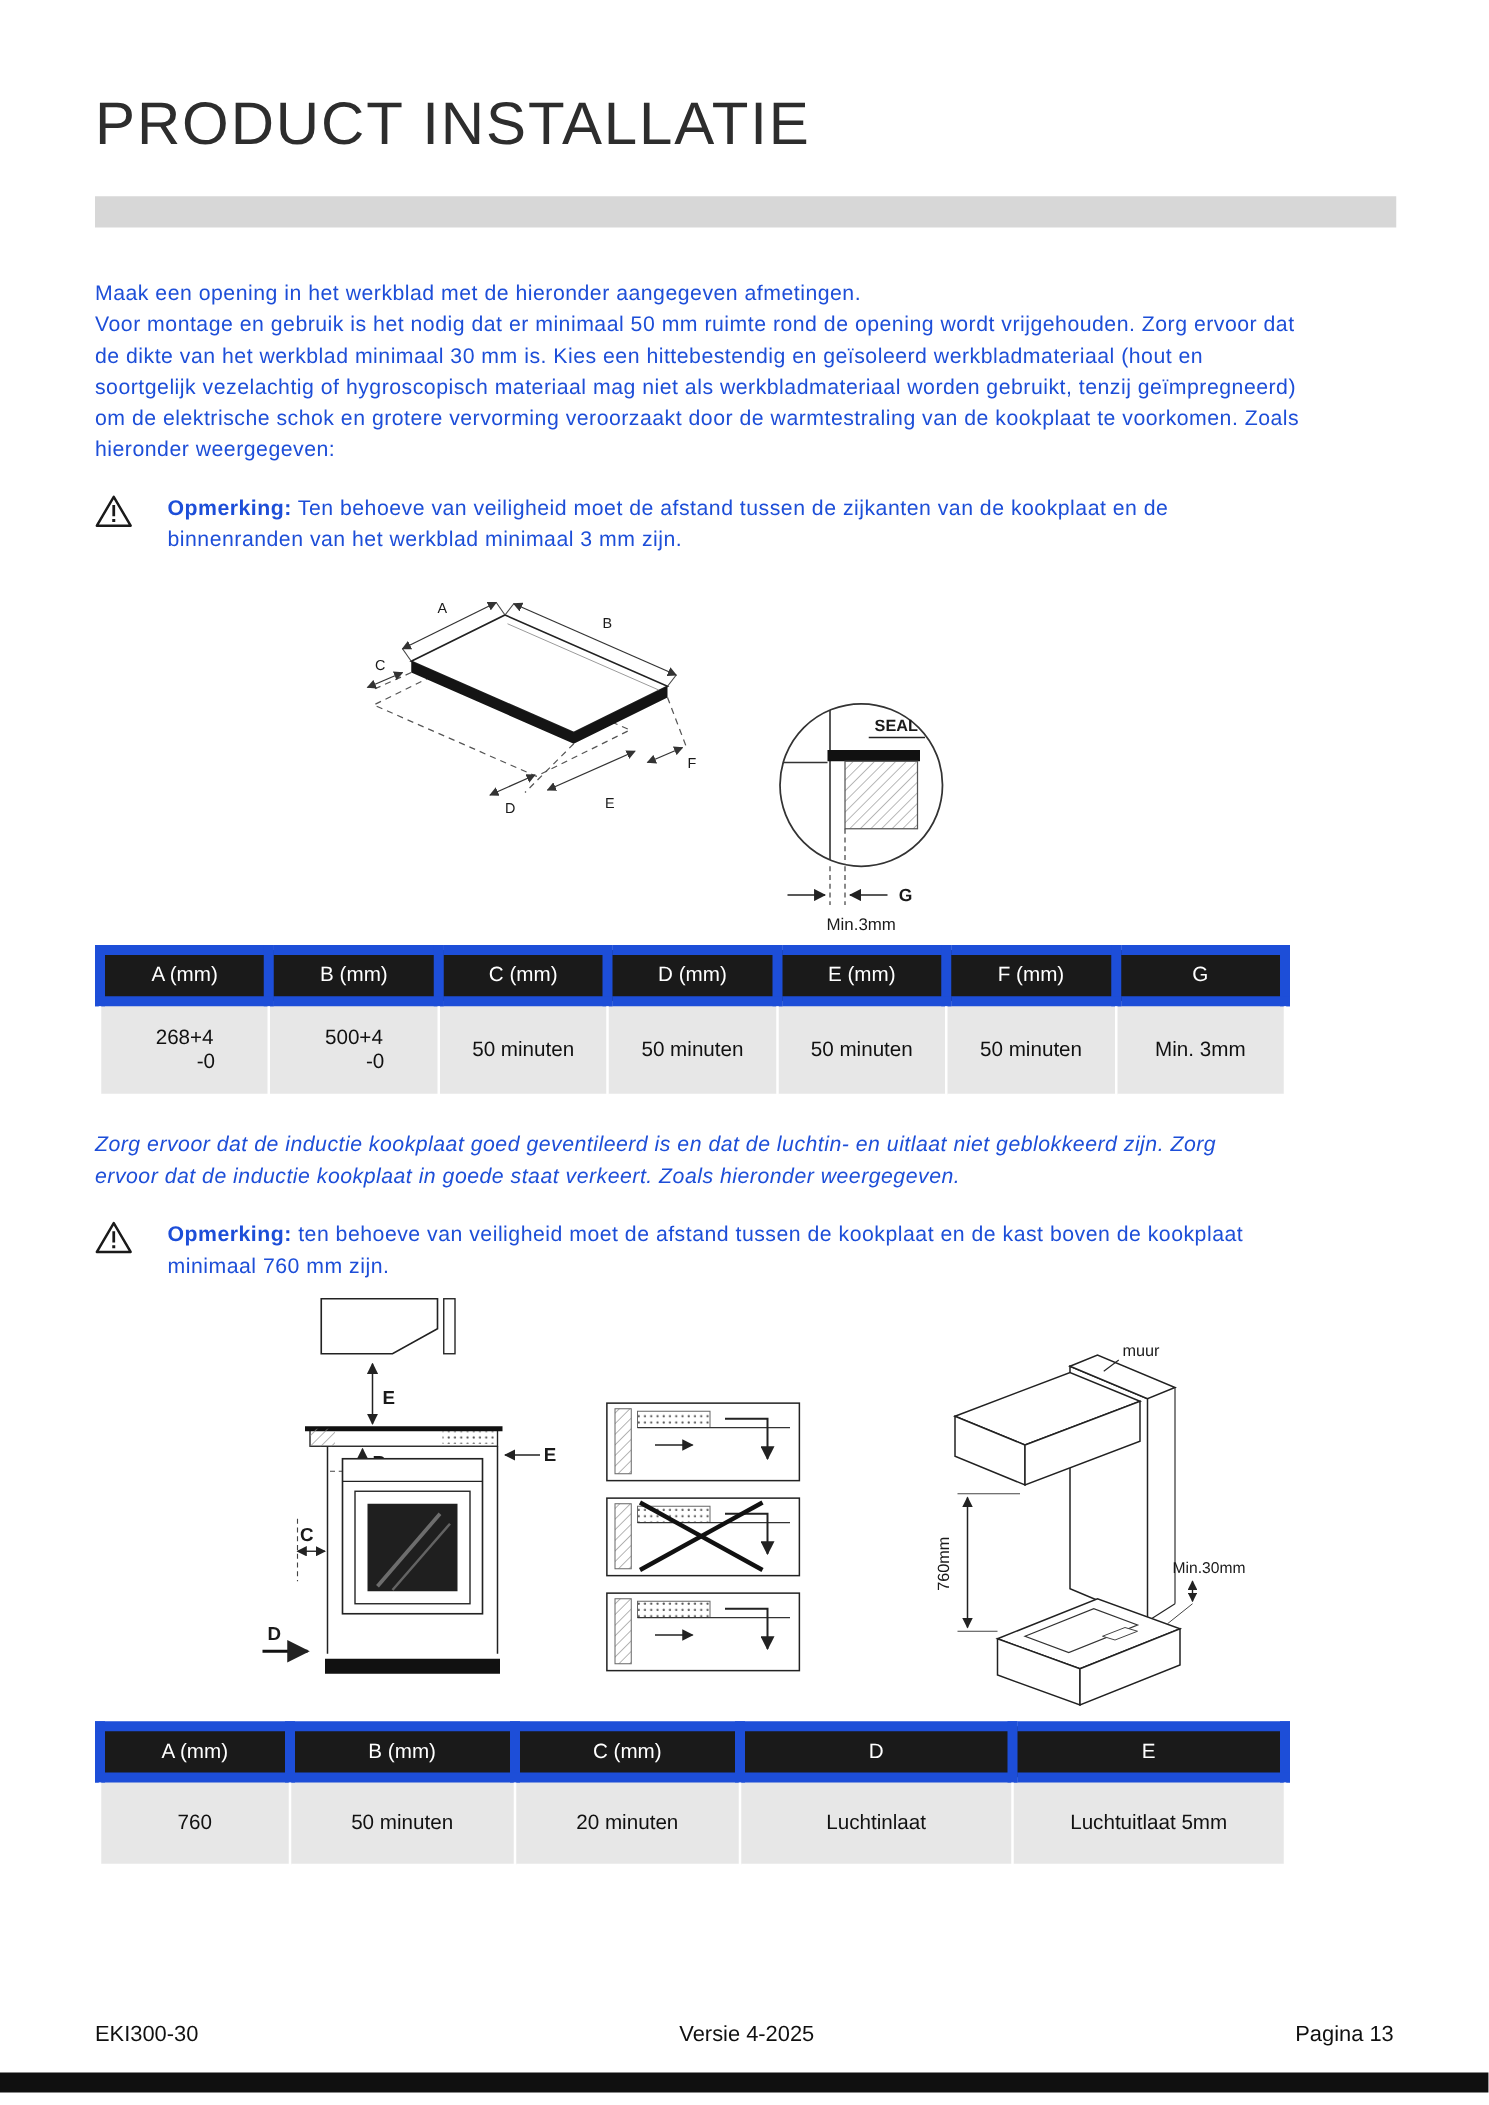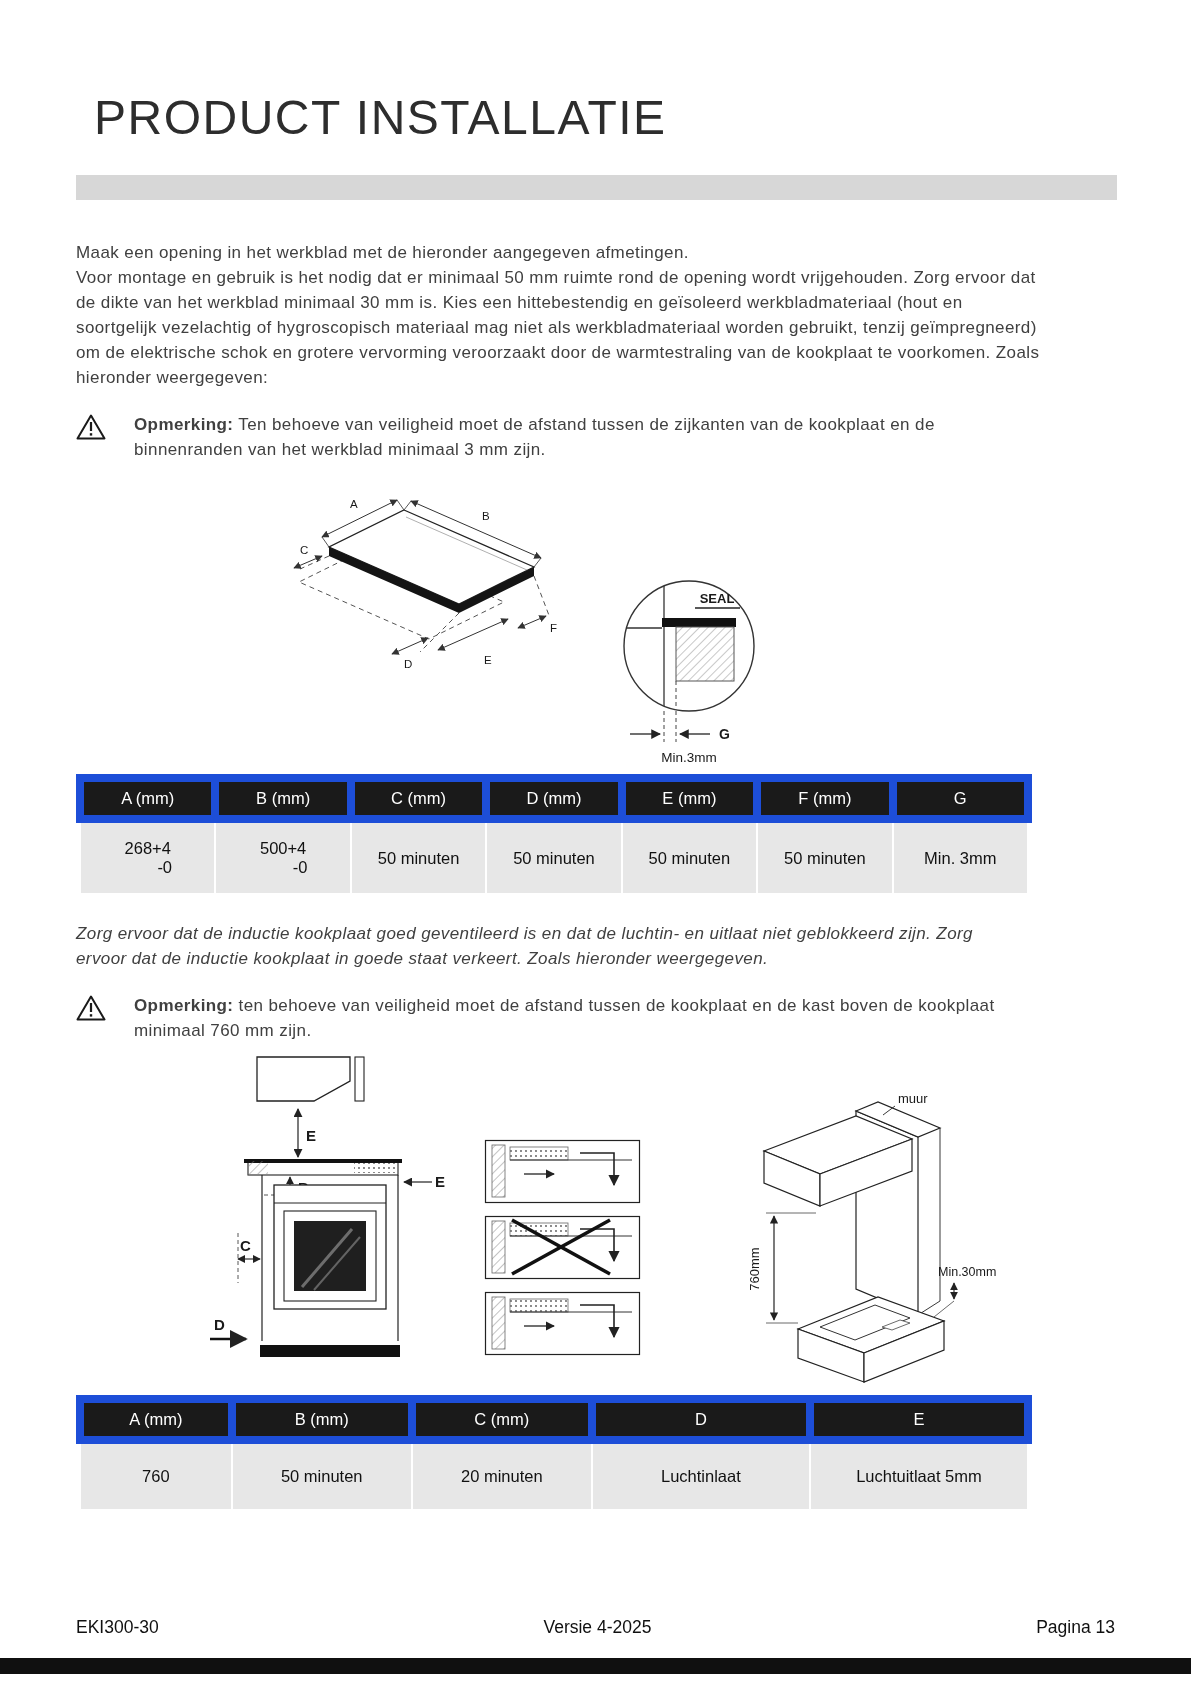--- a/index.html
+++ b/index.html
@@ -1,21 +1,21 @@
 <!DOCTYPE html>
 <html><head>
 <meta charset="utf-8">
 <style>
   html,body{margin:0;padding:0;background:#ffffff;}
   .page{position:relative;width:1191px;height:1684px;background:#fff;overflow:hidden;
         font-family:"Liberation Sans",sans-serif;color:#141414;}
   .content{padding:0 76px;}
-  .title{padding-top:72px;font-size:48px;font-weight:300;letter-spacing:1.5px;color:#2d2d2d;margin:18px;}
+  .title{padding-top:72px;font-size:48px;font-weight:300;letter-spacing:1.5px;color:#2d2d2d;margin:0;}
   .gray-bar{width:1041px;height:25px;background:#d7d7d7;margin-top:30px;}
-  .body-text{font-size:17px;line-height:25px;letter-spacing:0.4px;color:#404040;margin:0;}
+  .body-text{font-size:17px;line-height:25px;letter-spacing:0.4px;color:#1d4ed8;margin:0;}
   .intro1{margin-top:40px;max-width:965px;}
   .intro2{max-width:965px;}
   .note{display:flex;gap:28px;margin-top:22px;align-items:flex-start;}
   .warn{flex:0 0 auto;padding-top:1px;}
   .note-text strong{font-weight:bold;}
   .nt1{max-width:815px;}
   .nt2{max-width:910px;}
   .diagram-row{position:relative;}
   .diagram-row-1{height:302px;margin-top:4px;}
   .diagram-row-2{height:338px;margin-top:8px;}

